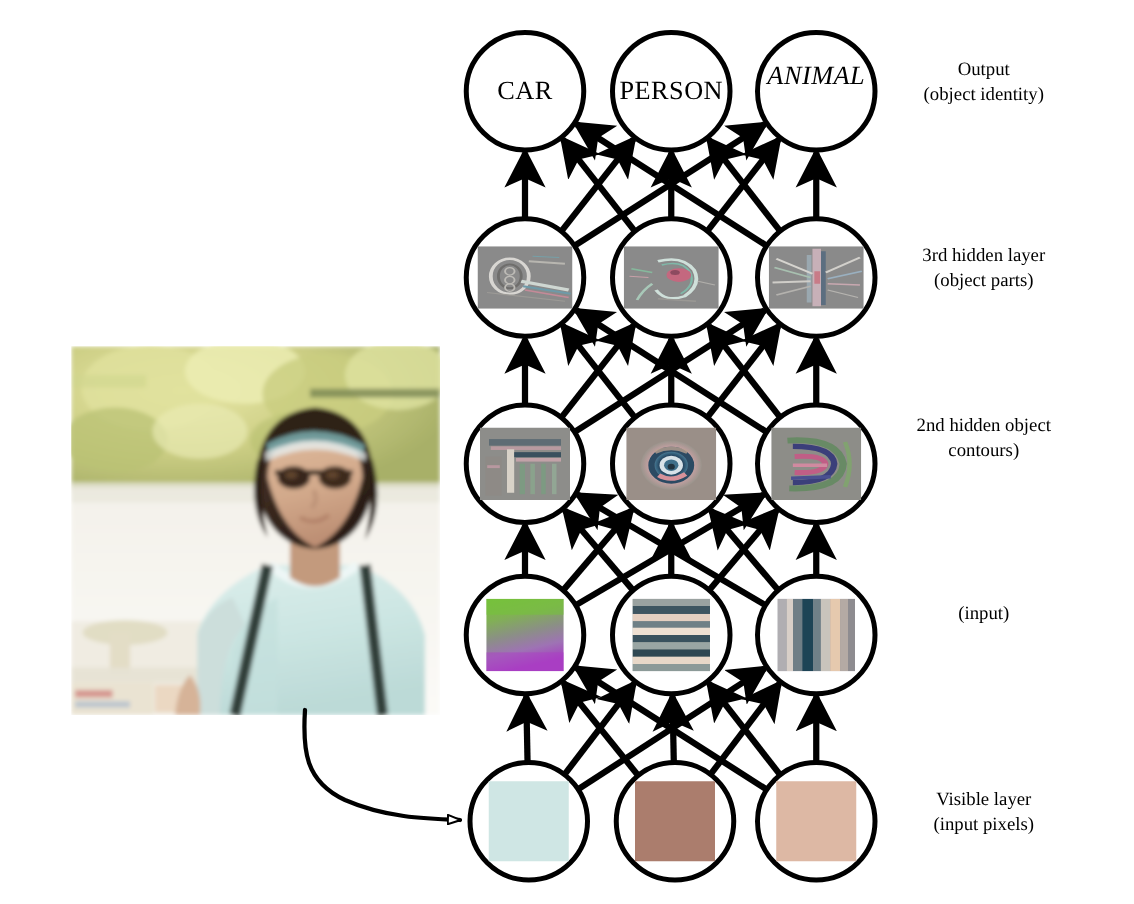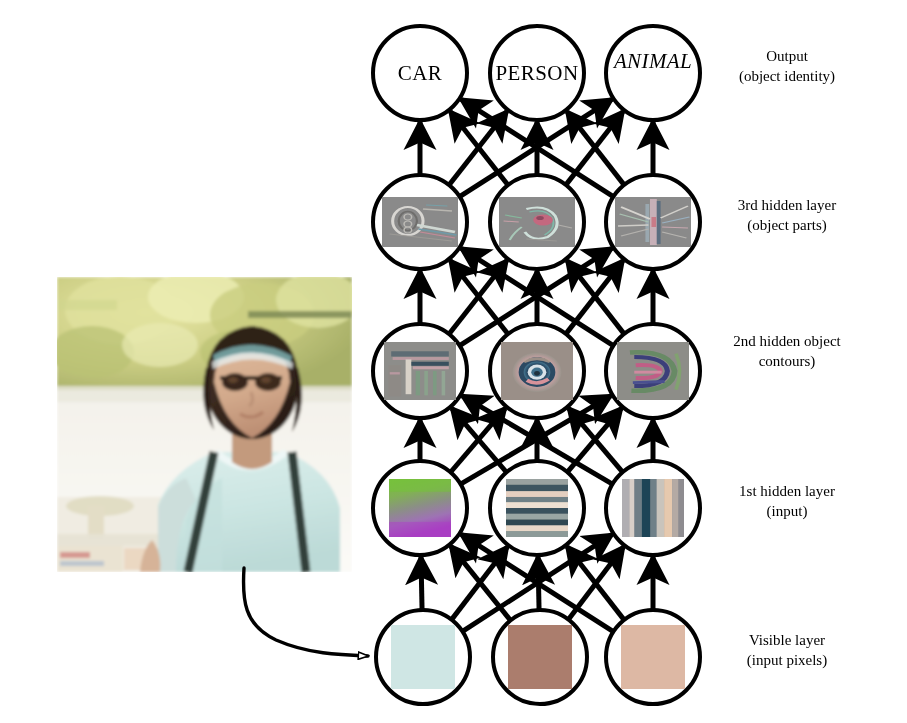--- a/index.html
+++ b/index.html
@@ -258,21 +258,20 @@
       </div>
       <div class="layer-label" style="left: 667px; width: 240px; top: 196px;">
         <span class="ln">3rd hidden layer</span>
         <span class="ln">(object parts)</span>
       </div>
       <div class="layer-label" style="left: 667px; width: 240px; top: 332px;">
         <span class="ln">2nd hidden object</span>
         <span class="ln">contours)</span>
       </div>
       <div class="layer-label" style="left: 667px; width: 240px; top: 482px;">
-        <span class="ln">1st hidden layer</span>
         <span class="ln">(input)</span>
       </div>
       <div class="layer-label" style="left: 667px; width: 240px; top: 631px;">
         <span class="ln">Visible layer</span>
         <span class="ln">(input pixels)</span>
       </div>
       <div class="node-text" style="left: 420px; top: 73px;">CAR</div>
       <div class="node-text" style="left: 537px; top: 73px;">PERSON</div>
       <div class="node-text" style="left: 653px; top: 61px; font-style: italic;">ANIMAL</div>
       <div class="patch" style="left: 420px; top: 222px; width: 76px; height: 50px;">

